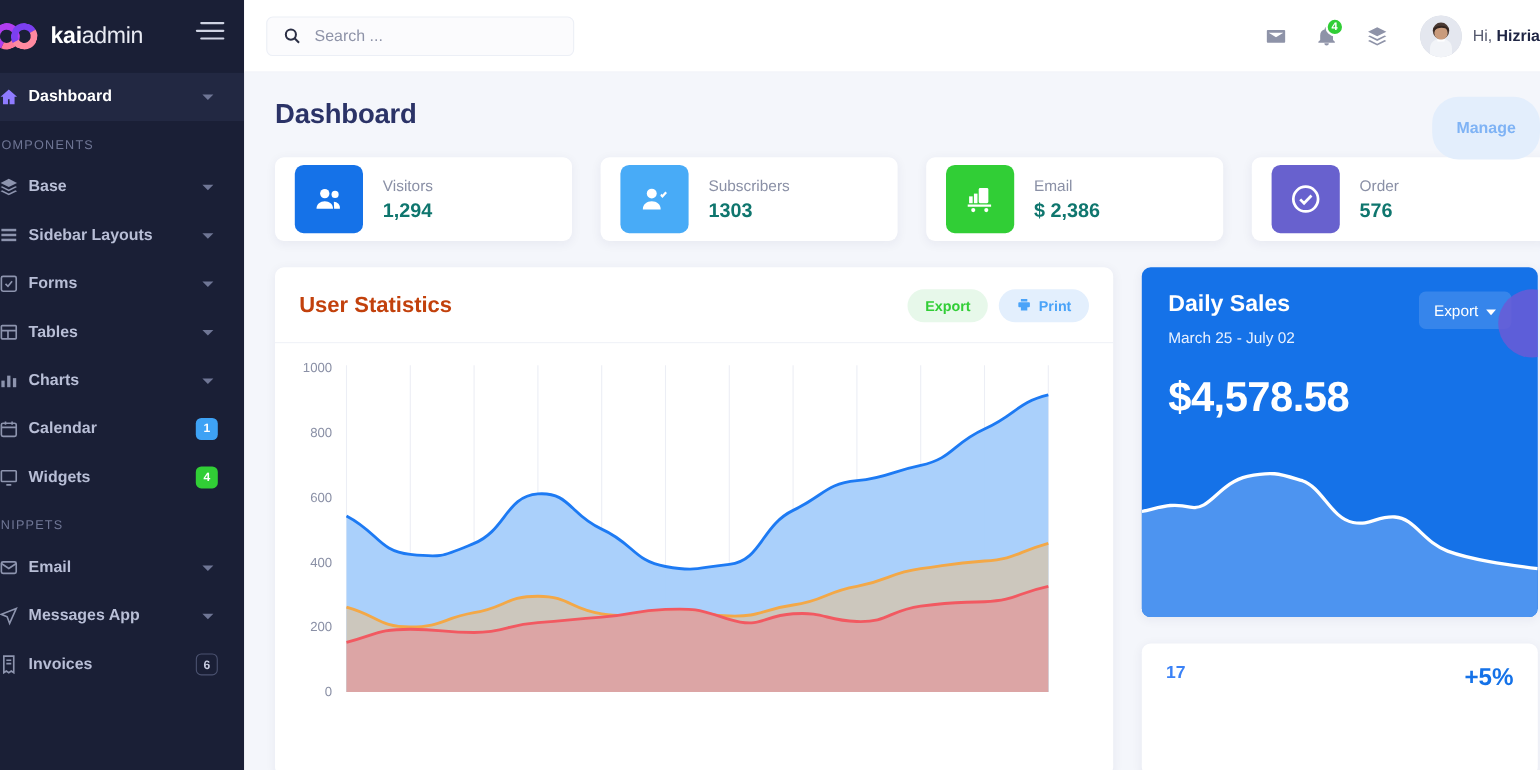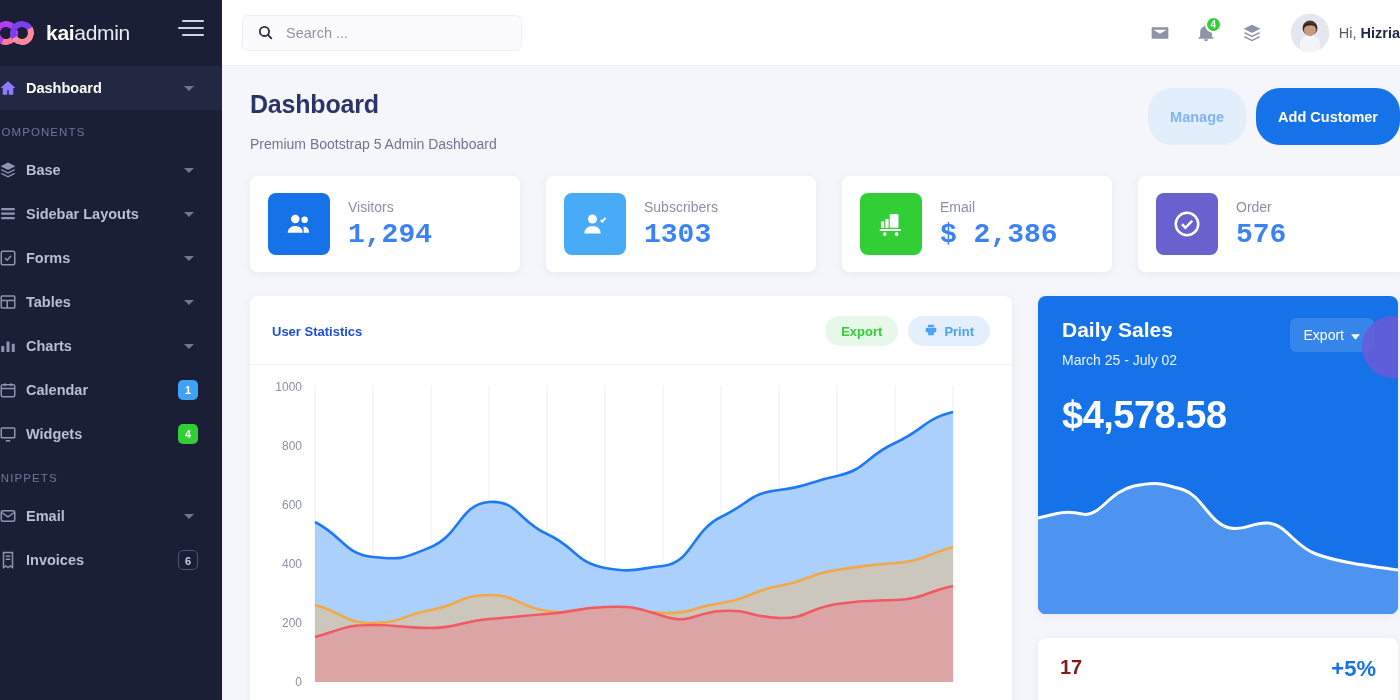--- a/index.html
+++ b/index.html
@@ -118,43 +118,43 @@
   .btn {
     border: none; border-radius: 24px; font-size: 14.5px; font-weight: 700;
     height: 57px; padding: 12px 22px; cursor: pointer; font-family: "Liberation Sans", sans-serif;
   }
   .btn-light { background: #e3eefc; color: #7fb3f5; }
   .btn-primary { background: #1572e8; color: #fff; }
 
   
   .stats-row { display: flex; gap: 26px; margin-top: 24px; }
   .stat-card {
-    background: #fff; border-radius: 8px; height: 96px; width: 270px; min-width: 270px;
+    background: #fff; border-radius: 8px; height: 76px; width: 270px; min-width: 270px;
     box-shadow: 0 2px 10px rgba(30,40,80,0.06); display: flex; align-items: center;
     padding: 0 18px;
   }
   .stat-icon {
     width: 62px; height: 62px; border-radius: 8px; display: flex;
     align-items: center; justify-content: center; color: #fff; flex: 0 0 auto;
   }
   .stat-text { margin-left: 18px; }
   .stat-label { font-size: 14px; color: #8a90a6; }
-  .stat-value { font-size: 28px; font-weight: 700; color: #3b82f6; margin-top: 4px; font-family: Liberation Mono, monospace; }
+  .stat-value { font-size: 18px; font-weight: 700; color: #0f766e; margin-top: 4px; }
 
   
   .panels { display: flex; gap: 26px; margin-top: 24px; }
   .card {
     background: #fff; border-radius: 8px; box-shadow: 0 2px 10px rgba(30,40,80,0.06);
   }
   .stats-card { width: 762px; min-width: 762px; }
   .card-head {
     display: flex; align-items: center; padding: 20px 22px 18px 22px;
     border-bottom: 1px solid #f0f2f8;
   }
-  .card-title { font-size: 13px; font-weight: 700; color: #1d4ed8; }
+  .card-title { font-size: 20px; font-weight: 700; color: #c2410c; }
   .card-head-actions { margin-left: auto; display: flex; gap: 10px; align-items: center; }
   .pill {
     border-radius: 20px; height: 30px; display: flex; align-items: center;
     padding: 0 16px; font-size: 13px; font-weight: 700; cursor: pointer; border: none;
     font-family: "Liberation Sans", sans-serif;
   }
   .pill-green { background: #e7f8ea; color: #31ce36; }
   .pill-blue { background: #e3effd; color: #4aa3f8; gap: 6px; }
 
   .chart-wrap { position: relative; height: 330px; padding: 12px 10px 0 10px; }
@@ -178,21 +178,21 @@
     position: absolute; right: -26px; top: 20px; width: 62px; height: 62px;
     border-radius: 50%; background: #6a5bd6; opacity: .85;
   }
   .sales-chart { position: absolute; left: 0; right: 0; bottom: 0; height: 140px; }
 
   .mini-card {
     background: #fff; border-radius: 8px; height: 120px;
     box-shadow: 0 2px 10px rgba(30,40,80,0.06); padding: 18px 22px;
     display: flex; align-items: flex-start; justify-content: space-between;
   }
-  .mini-value { font-size: 20px; font-weight: 700; color: #7f1d1d; }
+  .mini-value { font-size: 16px; font-weight: 700; color: #3b82f6; }
   .mini-delta { font-size: 22px; font-weight: 700; color: #1572e8; }
 
   .axis-label { font-size: 12px; fill: #8a90a6; font-family: "Liberation Sans", sans-serif; }
 </style>
 </head>
 <body>
 
 <div class="app">
 
   <aside class="sidebar">
@@ -310,20 +310,29 @@
         <span class="nav-icon">
           <svg width="18" height="18" viewBox="0 0 24 24" fill="none" stroke="currentColor" stroke-width="2">
               <rect x="3" y="5" width="18" height="14" rx="2"></rect>
               <path d="M3 7l9 6 9-6"></path>
             </svg>
         </span>
         <span class="nav-label">Email</span>
         <span class="caret"></span>
       </div>
 
+      <div class="nav-item">
+        <span class="nav-icon">
+          <svg width="18" height="18" viewBox="0 0 24 24" fill="none" stroke="currentColor" stroke-width="2">
+              <path d="M21 3L3 10l7 3 3 8z"></path>
+            </svg>
+        </span>
+        <span class="nav-label">Messages App</span>
+        <span class="caret"></span>
+      </div>
 
       <div class="nav-item">
         <span class="nav-icon">
           <svg width="18" height="18" viewBox="0 0 24 24" fill="none" stroke="currentColor" stroke-width="2">
               <path d="M6 2h12v20l-3-2-3 2-3-2-3 2z"></path>
               <path d="M9 7h6M9 11h6"></path>
             </svg>
         </span>
         <span class="nav-label">Invoices</span>
         <span class="badge outline">6</span>
@@ -377,25 +386,23 @@
           <span>Hi, </span><b>Hizria</b>
         </div>
       </div>
     </div>
 
     <div class="content">
 
       <div class="page-head">
         <div>
           <div class="page-title">Dashboard</div>
-          <div class="page-sub">Premium Bootstrap 5 Admin Dashboard</div>
         </div>
         <div class="head-actions">
           <button class="btn btn-light">Manage</button>
-          <button class="btn btn-primary">Add Customer</button>
         </div>
       </div>
 
       <div class="stats-row">
 
         <div class="stat-card">
           <div class="stat-icon" style="background:#1572e8">
             <svg width="30" height="30" viewBox="0 0 24 24" fill="currentColor">
                 <circle cx="9" cy="8" r="3.4"></circle>
                 <circle cx="16.5" cy="8.6" r="2.6"></circle>

